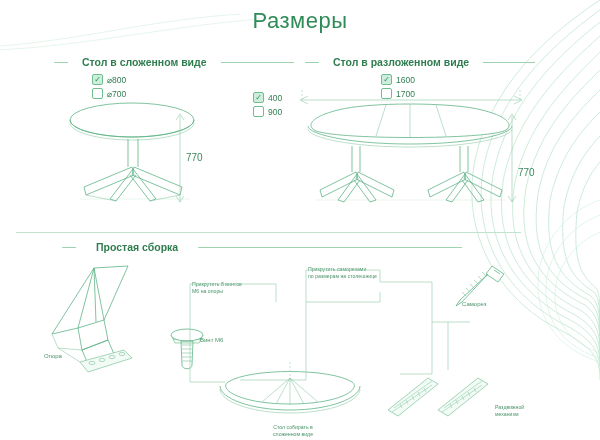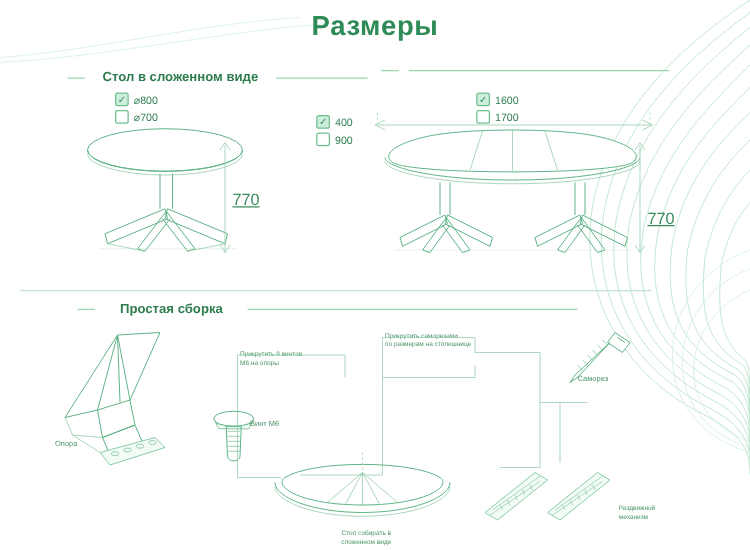--- a/index.html
+++ b/index.html
@@ -14,21 +14,21 @@
   }
   .page { position:relative; width:600px; height:440px; overflow:hidden; }
 
   
   .swirl { position:absolute; right:0; top:0; width:180px; height:440px; pointer-events:none; }
 
   
   .header-band { position:absolute; left:0; top:0; width:600px; height:52px; }
   .title {
     position:absolute; left:0; top:8px; width:600px; text-align:center;
-    font-size:22px; font-weight:bold; color:#2e8b57; letter-spacing:0.5px;
+    font-size:22px; font-weight:normal; color:#2e8b57; letter-spacing:0.5px;
   }
 
   
   .sec-head { position:absolute; display:flex; align-items:center; gap:8px; }
   .sec-head .txt {
     font-size:10.5px; font-weight:bold; color:#2f7d4f; white-space:nowrap;
     background:#ffffff; padding:0 6px;
   }
   .rule { height:1px; background:#9ed3b0; flex:1 1 auto; }
   .rule-left { width:14px; background:#9ed3b0; height:1px; }
@@ -37,21 +37,21 @@
   .legend { position:absolute; font-size:8px; color:#3b8c5e; }
   .legend .row { display:flex; align-items:center; gap:4px; margin-bottom:3px; }
   .chip {
     width:11px; height:11px; border:1px solid #6fbf8e; border-radius:2px;
     display:inline-flex; align-items:center; justify-content:center;
     font-size:8px; line-height:1; color:#2e8b57; background:#ffffff;
   }
   .chip.on { background:#cdeedd; }
   .legend .val { font-size:8.5px; color:#2f7d4f; }
 
-  .dim-label { position:absolute; font-size:13px; color:#3b8c5e;text-decoration:underline; }
+  .dim-label { position:absolute; font-size:10px; color:#3b8c5e; }
 
   .note { position:absolute; font-size:5.2px; color:#4a9468; line-height:1.35; }
   .note.c { text-align:center; }
 
   svg { display:block; }
   .ln { fill:none; stroke:#5fb486; stroke-width:0.8; }
   .ln-thin { fill:none; stroke:#8fcaa8; stroke-width:0.6; }
   .ln-dash { fill:none; stroke:#9ed3b0; stroke-width:0.6; stroke-dasharray:2 2; }
   .fillw { fill:#ffffff; stroke:#5fb486; stroke-width:0.8; }
   .fill-lt { fill:#f2fbf6; stroke:#7cc39b; stroke-width:0.7; }
@@ -128,20 +128,21 @@
 
   <svg style="position:absolute; left:168px; top:112px;" width="34" height="94" viewBox="0 0 34 94">
     <path class="ln-thin" d="M12 4 L12 90"></path>
     <path class="ln-thin" d="M8 8 L12 2 L16 8"></path>
     <path class="ln-thin" d="M8 84 L12 90 L16 84"></path>
   </svg>
   <div class="dim-label" style="left:186px; top:152px;">770</div>
 
   <div class="sec-head" style="left:305px; top:56px; width:230px;">
     <span class="rule-left"></span>
+    <span class="txt">Стол в разложенном виде</span>
     <span class="rule"></span>
   </div>
 
   <div class="legend" style="left:381px; top:74px;">
     <div class="row">
       <span class="chip on">✓</span>
       <span class="val">1600</span>
     </div>
     <div class="row">
       <span class="chip"></span>

